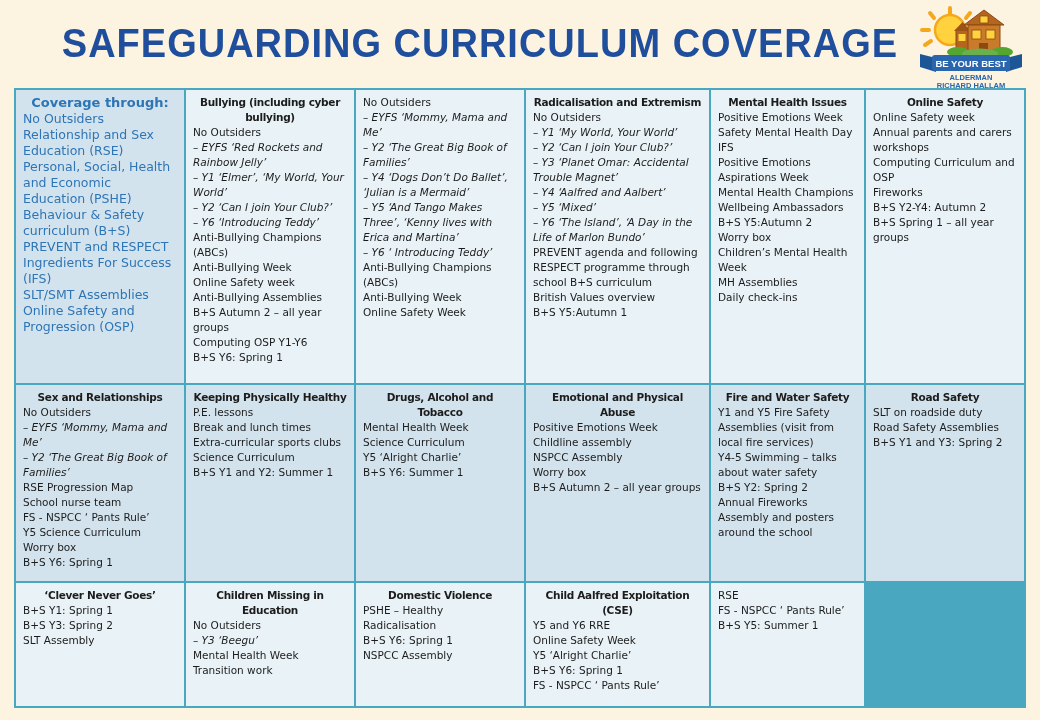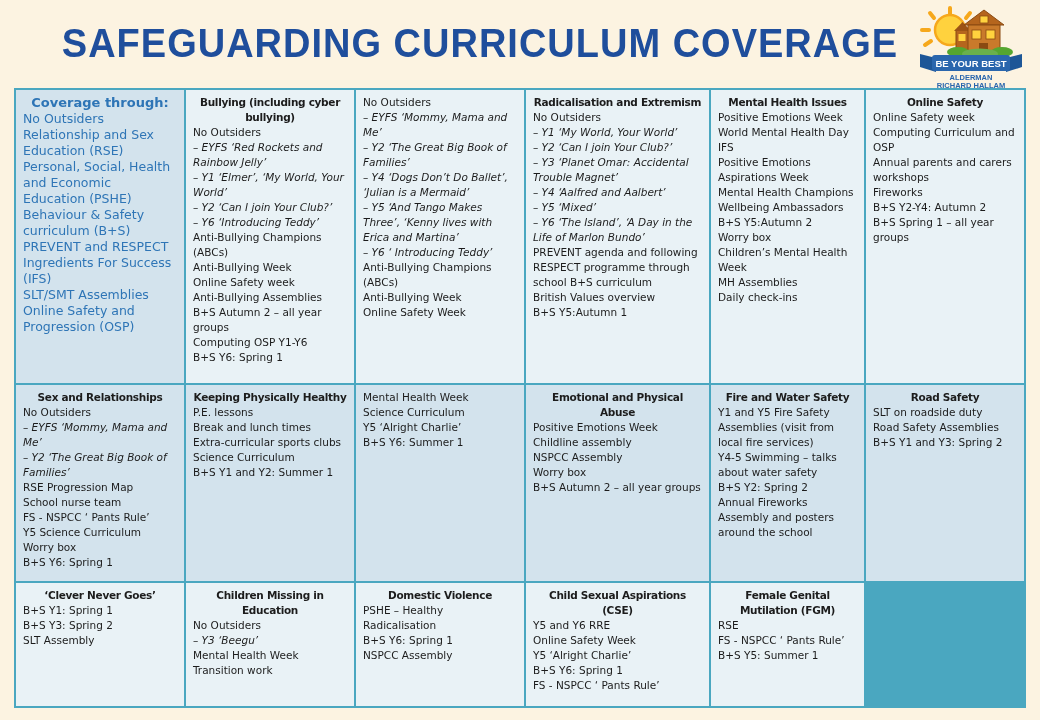--- a/index.html
+++ b/index.html
@@ -134,37 +134,37 @@
         <div class="cell-line italic">– Y4 ‘Aalfred and Aalbert’</div>
         <div class="cell-line italic">– Y5 ‘Mixed’</div>
         <div class="cell-line italic">– Y6 ‘The Island’, ‘A Day in the Life of Marlon Bundo’</div>
         <div class="cell-line">PREVENT agenda and following RESPECT programme through school B+S curriculum</div>
         <div class="cell-line">British Values overview</div>
         <div class="cell-line">B+S Y5:Autumn 1</div>
       </div>
       <div class="cell cell-light">
         <div class="cell-header">Mental Health Issues</div>
         <div class="cell-line">Positive Emotions Week</div>
-        <div class="cell-line">World Mental Health Day</div>
+        <div class="cell-line">Safety Mental Health Day</div>
         <div class="cell-line">IFS</div>
         <div class="cell-line">Positive Emotions</div>
         <div class="cell-line">Aspirations Week</div>
         <div class="cell-line">Mental Health Champions</div>
         <div class="cell-line">Wellbeing Ambassadors</div>
         <div class="cell-line">B+S Y5:Autumn 2</div>
         <div class="cell-line">Worry box</div>
         <div class="cell-line">Children’s Mental Health Week</div>
         <div class="cell-line">MH Assemblies</div>
         <div class="cell-line">Daily check-ins</div>
       </div>
       <div class="cell cell-light">
         <div class="cell-header">Online Safety</div>
         <div class="cell-line">Online Safety week</div>
+        <div class="cell-line">Annual parents and carers workshops</div>
         <div class="cell-line">Computing Curriculum and OSP</div>
-        <div class="cell-line">Annual parents and carers workshops</div>
         <div class="cell-line">Fireworks</div>
         <div class="cell-line">B+S Y2-Y4: Autumn 2</div>
         <div class="cell-line">B+S Spring 1 – all year groups</div>
       </div>
       <div class="cell cell-blue">
         <div class="cell-header">Sex and Relationships</div>
         <div class="cell-line">No Outsiders</div>
         <div class="cell-line italic">– EYFS ‘Mommy, Mama and Me’</div>
         <div class="cell-line italic">– Y2 ‘The Great Big Book of Families’</div>
         <div class="cell-line">RSE Progression Map</div>
@@ -176,20 +176,21 @@
       </div>
       <div class="cell cell-blue">
         <div class="cell-header">Keeping Physically Healthy</div>
         <div class="cell-line">P.E. lessons</div>
         <div class="cell-line">Break and lunch times</div>
         <div class="cell-line">Extra-curricular sports clubs</div>
         <div class="cell-line">Science Curriculum</div>
         <div class="cell-line">B+S Y1 and Y2: Summer 1</div>
       </div>
       <div class="cell cell-blue">
+        <div class="cell-header">Drugs, Alcohol and Tobacco</div>
         <div class="cell-line">Mental Health Week</div>
         <div class="cell-line">Science Curriculum</div>
         <div class="cell-line">Y5 ‘Alright Charlie’</div>
         <div class="cell-line">B+S Y6: Summer 1</div>
       </div>
       <div class="cell cell-blue">
         <div class="cell-header">Emotional and Physical Abuse</div>
         <div class="cell-line">Positive Emotions Week</div>
         <div class="cell-line">Childline assembly</div>
         <div class="cell-line">NSPCC Assembly</div>
@@ -222,28 +223,27 @@
         <div class="cell-line">Mental Health Week</div>
         <div class="cell-line">Transition work</div>
       </div>
       <div class="cell cell-light">
         <div class="cell-header">Domestic Violence</div>
         <div class="cell-line">PSHE – Healthy Radicalisation</div>
         <div class="cell-line">B+S Y6: Spring 1</div>
         <div class="cell-line">NSPCC Assembly</div>
       </div>
       <div class="cell cell-light">
-        <div class="cell-header">Child Sexual Aspirations (CSE)</div>
+        <div class="cell-header">Child Aalfred Exploitation (CSE)</div>
         <div class="cell-line">Y5 and Y6 RRE</div>
         <div class="cell-line">Online Safety Week</div>
         <div class="cell-line">Y5 ‘Alright Charlie’</div>
         <div class="cell-line">B+S Y6: Spring 1</div>
         <div class="cell-line">FS - NSPCC ‘ Pants Rule’</div>
       </div>
       <div class="cell cell-light">
-        <div class="cell-header">Female Genital Mutilation (FGM)</div>
         <div class="cell-line">RSE</div>
         <div class="cell-line">FS - NSPCC ‘ Pants Rule’</div>
         <div class="cell-line">B+S Y5: Summer 1</div>
       </div>
     </div>
 
 </div>
 
 </body></html>

